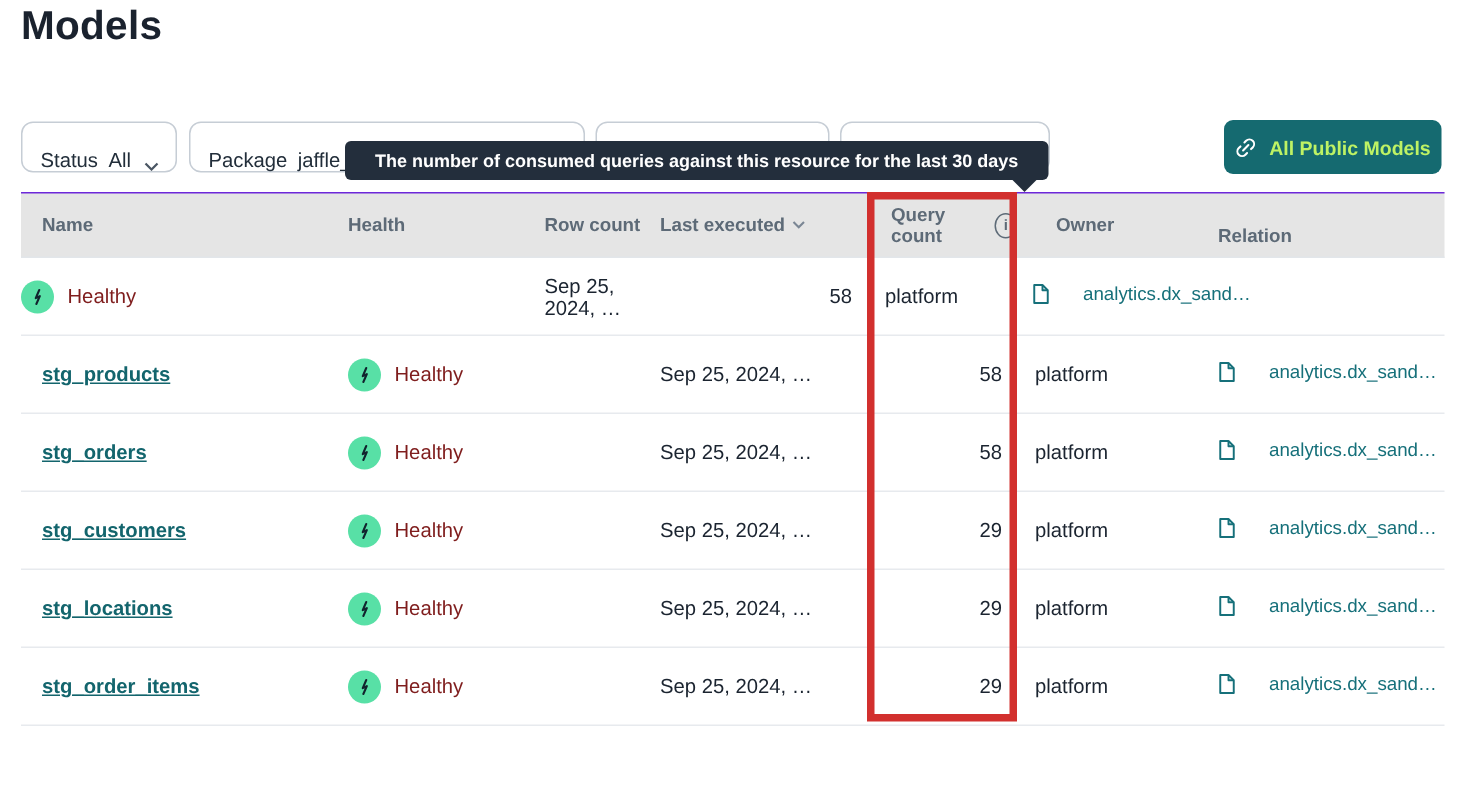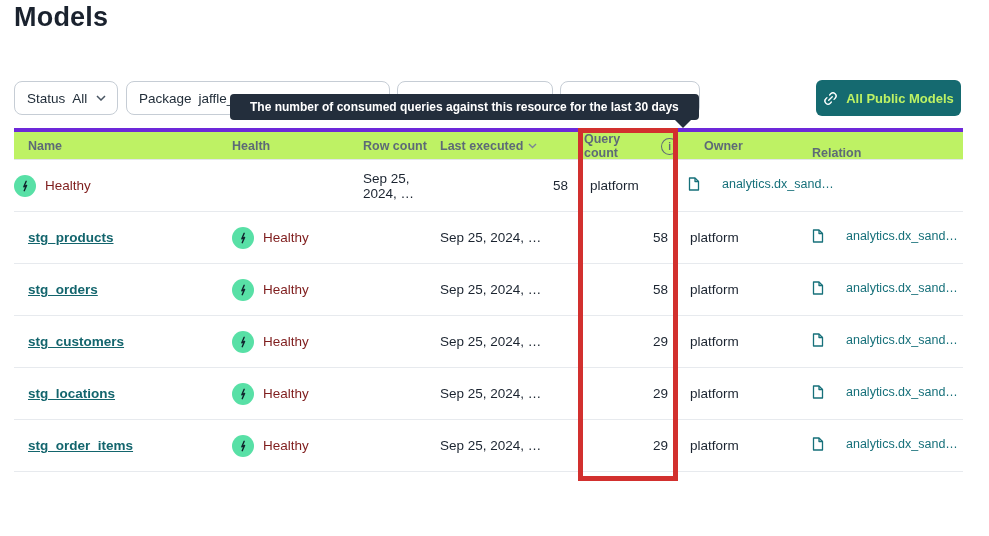--- a/index.html
+++ b/index.html
@@ -8,21 +8,21 @@
     background:#ffffff; font-family:"Liberation Sans", sans-serif; color:#1b2430;text-decoration:underline;
   }
   .page-title {
     position:absolute; left:14px; top:2px; font-size:27px; font-weight:600;
     color:#1a222e; letter-spacing:.2px;
   }
   
   .chip {
     position:absolute; top:81px; height:34px; box-sizing:border-box;
     border:1px solid #c6cdd5; border-radius:8px; background:#fff;
-    display:flex; align-items:center; gap:7px; padding:0 12px;
+    display:flex; align-items:flex-end; gap:7px; padding:0 12px;
     font-size:13.5px; color:#222e3a;
   }
   .chip .chev { margin-left:2px; display:flex; align-items:center; }
   .chip-status   { left:14px;  width:104px; }
   .chip-package  { left:126px; width:264px; }
   .chip-filter3  { left:397px; width:156px; }
   .chip-filter4  { left:560px; width:140px; justify-content:flex-end; }
   .btn-primary {
     position:absolute; top:80px; left:816px; width:145px; height:36px;
     background:#156a70; color:#bef264; border:none; border-radius:6px;
@@ -42,27 +42,27 @@
     border:8px solid transparent; border-top:8px solid #232e3c; border-bottom:0;
   }
   
   .table { position:absolute; left:14px; top:128px; width:949px; }
   .thead, .tr {
     display:grid;
     grid-template-columns:218px 131px 77px 138px 100px 124px 161px;
     align-items:center; box-sizing:border-box;
   }
   .thead {
-    height:32px; background:#bef264;
-    border-top:4px solid #6d28d9; border-bottom:1px solid #e2e6ea;
+    height:44px; background:#e5e5e5;
+    border-top:1px solid #6d28d9; border-bottom:1px solid #e2e6ea;
     color:#5d6a77; font-size:12.5px; font-weight:600;
   }
   .th { display:flex; align-items:center; gap:5px; box-sizing:border-box; }
   .th-name   { padding-left:14px; }
-  .th-query  { padding-left:6px; }
+  .th-query  { padding-left:16px; }
   .th-owner  { padding-left:26px; }
   .th-rel    { padding-left:10px;margin-top:13px; }
   .tr { height:52px; border-bottom:1px solid #e7eaee; font-size:13.5px; background:#fff; }
   .td { box-sizing:border-box; }
   .td-name { padding-left:14px; }
   .model-link {
     color:#13656d; font-weight:700; font-size:13.5px;
     text-decoration:underline; cursor:pointer;
   }
   .td-health { display:flex; align-items:center; gap:9px; color:#7f1d1d; }

